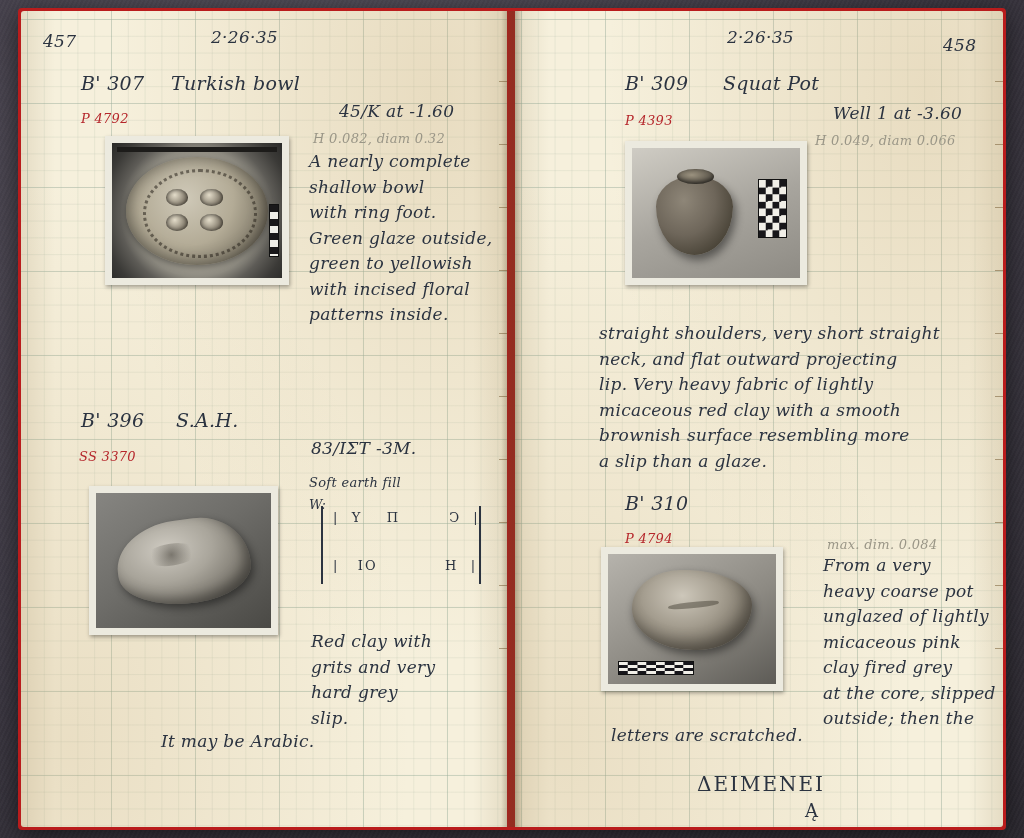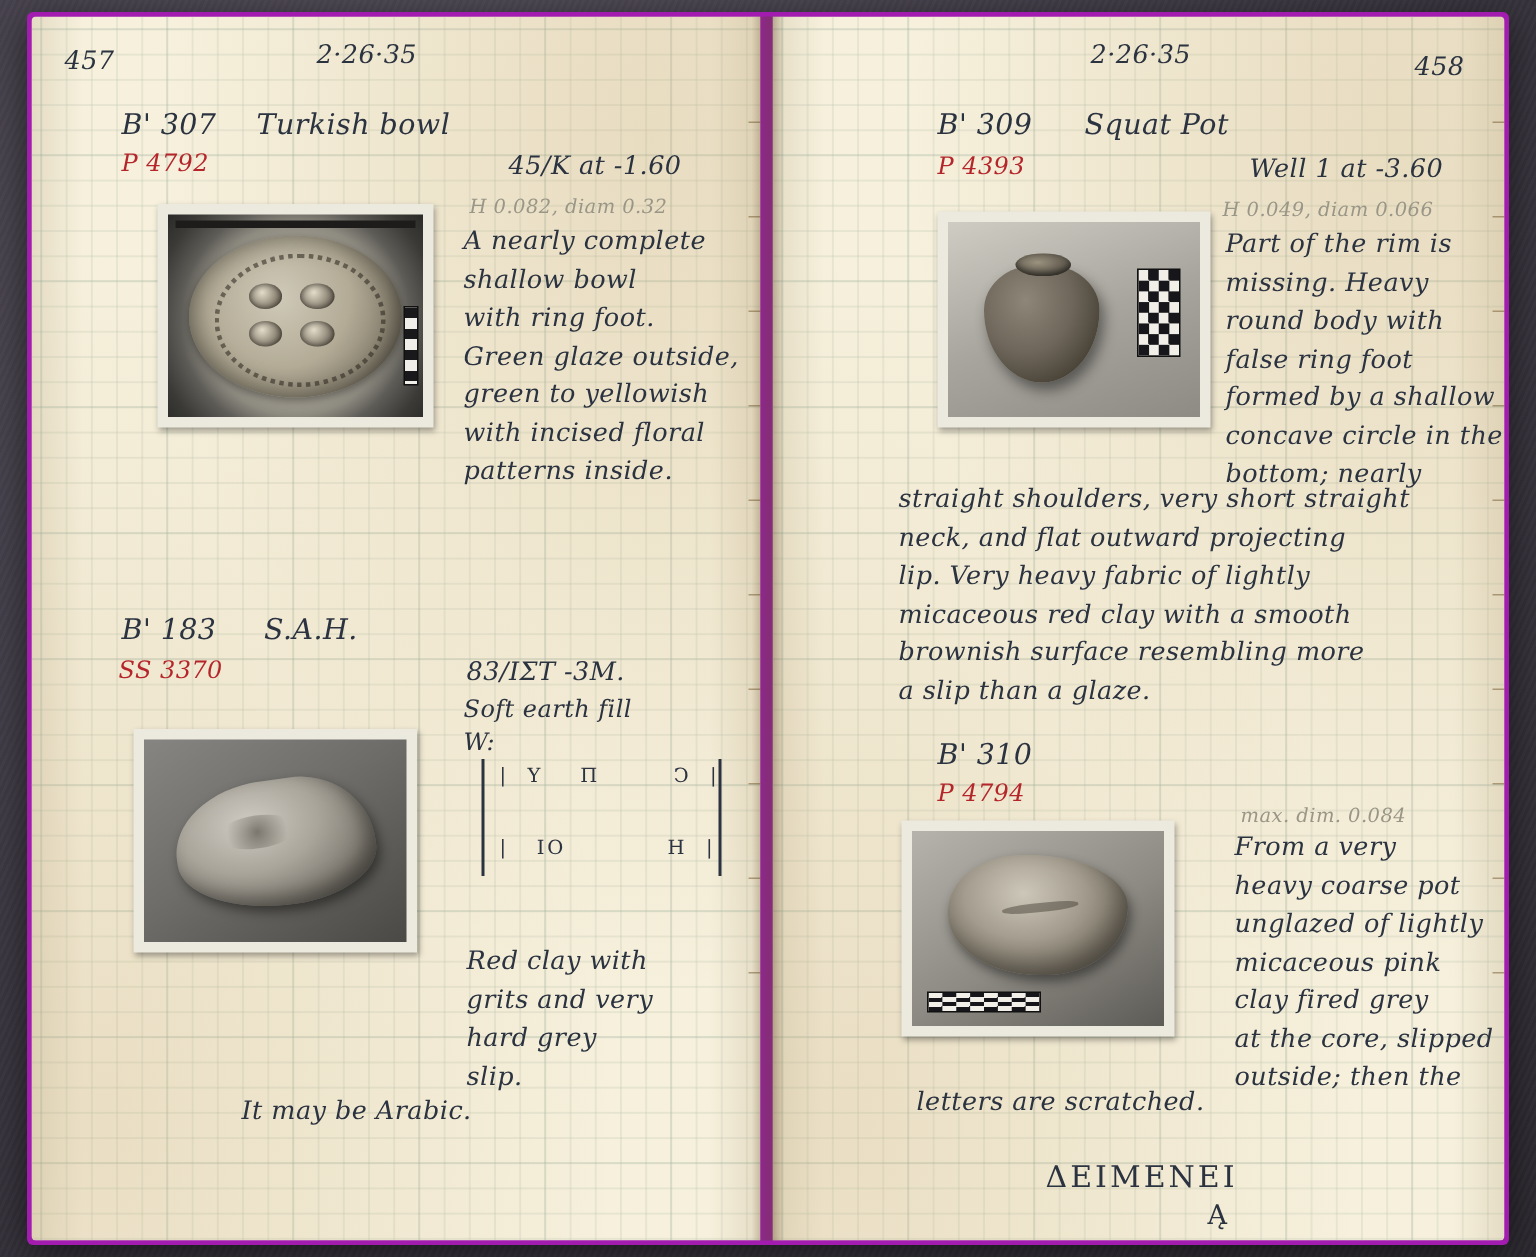--- a/index.html
+++ b/index.html
@@ -30,21 +30,21 @@
       repeating-linear-gradient(115deg, rgba(255,255,255,0.018) 0 2px, rgba(0,0,0,0.02) 2px 4px);
   }
 
   
   .notebook {
     position: absolute;
     left: 18px;
     top: 8px;
     width: 988px;
     height: 822px;
-    background: #a21caf;
+    background: #b91c1c;
     border-radius: 4px;
     box-shadow: 0 6px 24px rgba(0,0,0,0.55);
   }
   .page {
     position: absolute;
     top: 3px;
     height: 816px;
     background:
       linear-gradient(90deg, rgba(160,140,100,0.20) 0%, rgba(255,255,255,0) 7%, rgba(255,255,255,0) 93%, rgba(160,140,100,0.20) 100%),
       #f6f0dc;
@@ -95,21 +95,21 @@
   .hand {
     font-family: "DejaVu Serif", serif;
     font-style: italic;
     color: #2b3340;
     position: absolute;
     line-height: 1.5;
     letter-spacing: 0.3px;
     white-space: pre-wrap;
   }
   .hand.sm  { font-size: 13px; }
-  .hand.md  { font-size: 16px; }
+  .hand.md  { font-size: 13px; margin-top: 12px; }
   .hand.lg  { font-size: 17px; }
   .hand.xl  { font-size: 19px; }
   .red  { color: #b5262b; }
   .faint{ color: #9a9687; }
   .mono-ish { font-family: "DejaVu Serif", serif; font-style: normal; letter-spacing: 2px; }
 
   .page-num { font-size: 17px; }
   .date     { font-size: 17px; }
 
   
@@ -273,21 +273,21 @@
           <div class="bowl">
             <span class="dot d1"></span>
             <span class="dot d2"></span>
             <span class="dot d3"></span>
             <span class="dot d4"></span>
           </div>
           <div class="scalebar"></div>
         </div>
       </div>
 
-      <div class="hand xl" style="left:60px; top:395px;">B' 183</div>
+      <div class="hand xl" style="left:60px; top:395px;">B' 396</div>
       <div class="hand xl" style="left:155px; top:395px;">S.A.H.</div>
       <div class="hand md red" style="left:58px; top:424px;">SS 3370</div>
 
       <div class="hand lg" style="left:290px; top:425px;">83/IΣT -3M.</div>
       <div class="hand md" style="left:288px; top:450px;">Soft earth fill</div>
       <div class="hand md" style="left:288px; top:472px;">W:</div>
 
       <div class="glyphbox" style="left:300px; top:495px; width:170px; height:78px;">
         <span class="vbar" style="left:0;"></span>
         <span class="vbar" style="left:158px;"></span>
@@ -326,27 +326,20 @@
       <div class="page-stain"></div>
 
       <div class="hand date" style="left:212px; top:14px;">2·26·35</div>
       <div class="hand page-num" style="left:428px; top:22px;">458</div>
 
       <div class="hand xl" style="left:110px; top:58px;">B' 309</div>
       <div class="hand xl" style="left:208px; top:58px;">Squat Pot</div>
       <div class="hand md red" style="left:110px; top:88px;">P 4393</div>
       <div class="hand lg" style="left:318px; top:90px;">Well 1 at -3.60</div>
       <div class="hand sm faint" style="left:300px; top:120px;">H 0.049, diam 0.066</div>
-      <div class="hand lg" style="left:302px; top:140px; width:190px;">Part of the rim is
-missing. Heavy
-round body with
-false ring foot
-formed by a shallow
-concave circle in the
-bottom; nearly</div>
       <div class="hand lg" style="left:84px; top:310px; width:410px;">straight shoulders, very short straight
 neck, and flat outward projecting
 lip. Very heavy fabric of lightly
 micaceous red clay with a smooth
 brownish surface resembling more
 a slip than a glaze.</div>
 
       <div class="photo p3" style="left:110px; top:130px; width:168px; height:130px;">
         <div class="img">
           <div class="pot"></div>

